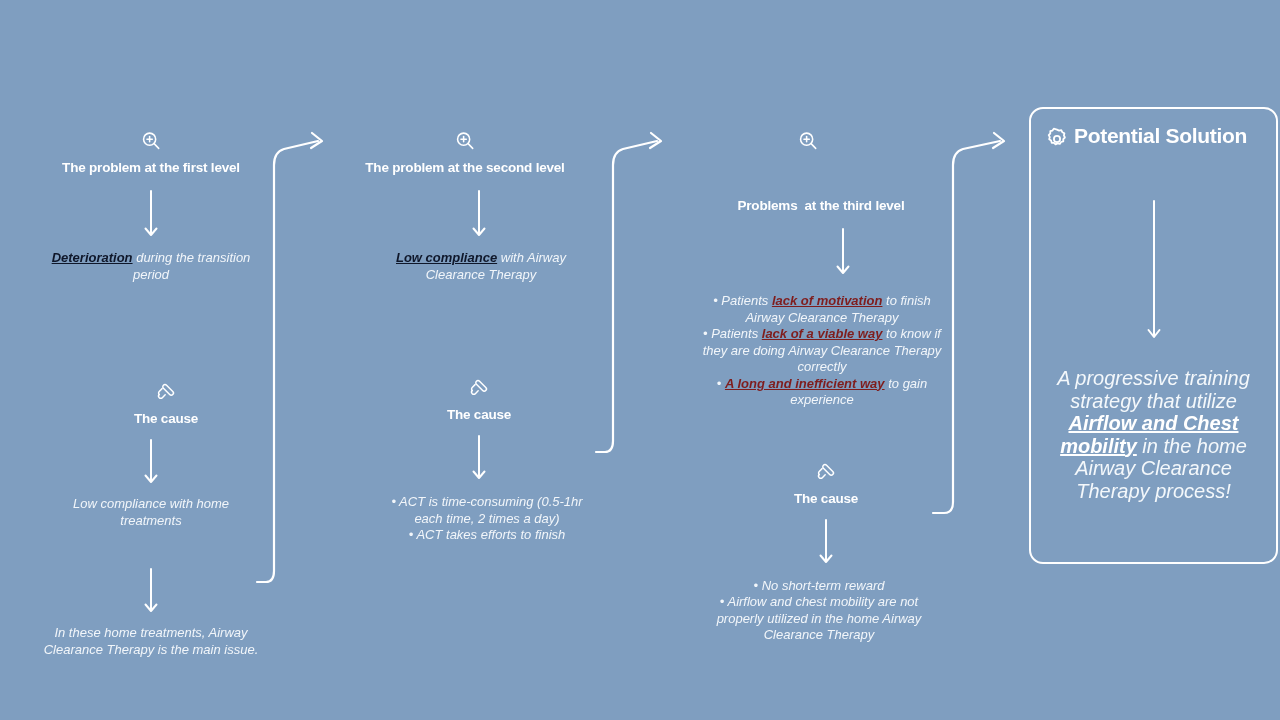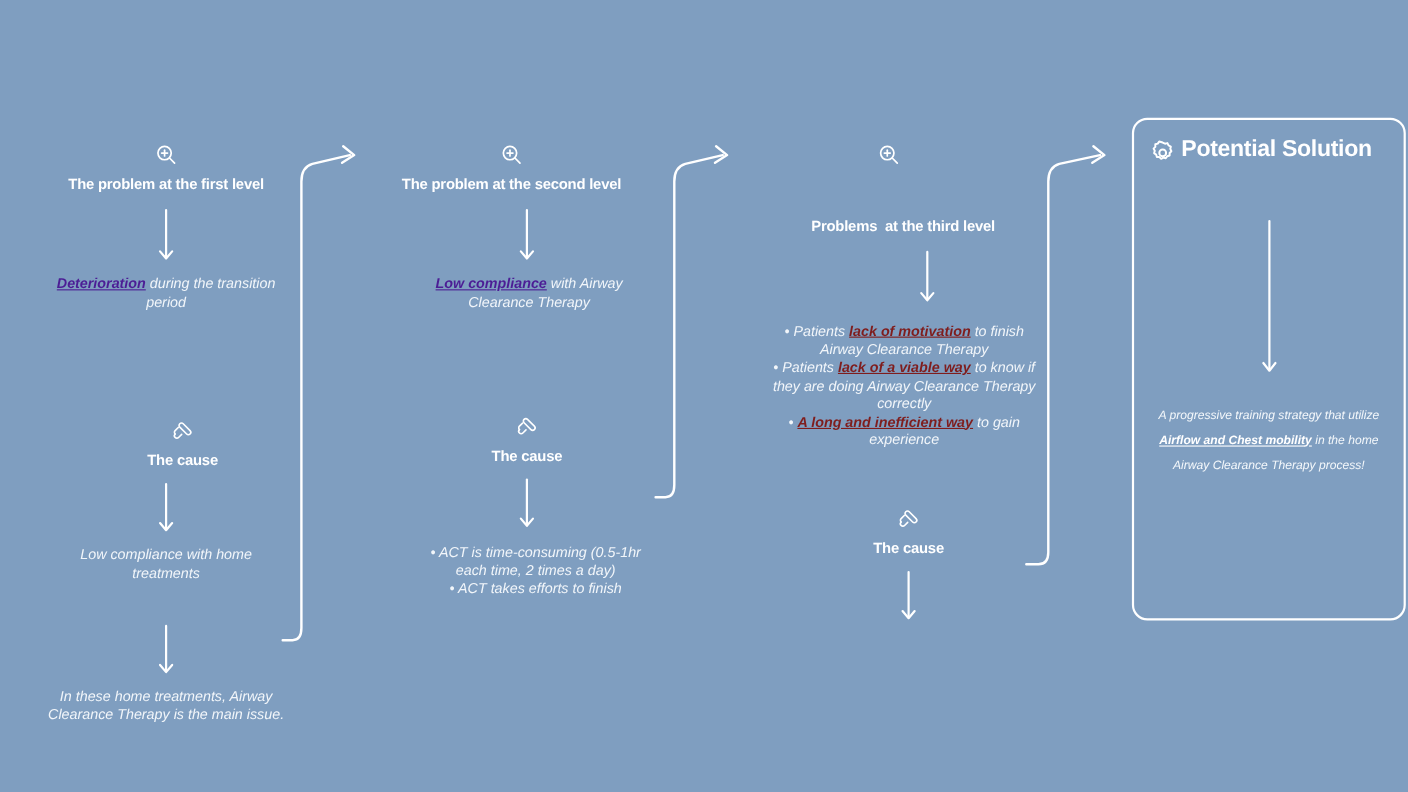--- a/index.html
+++ b/index.html
@@ -58,21 +58,21 @@
     font-size: 13px;
     font-style: italic;
     line-height: 16.5px;
     text-align: center;
     color: #f2f6fa;
   }
   .body-txt b, .body-txt .em {
     font-weight: bold;
     font-style: italic;
     text-decoration: underline;
-    color: #4c1d95;
+    color: #0f172a;
   }
   .bullets {
     font-size: 13px;
     font-style: italic;
     line-height: 16.5px;
     text-align: center;
     color: #f2f6fa;
   }
   .bullets .li { display: block; }
   .bullets .em {
@@ -114,21 +114,21 @@
     left: 0; top: 90px;
     width: 100%;
     display: flex;
     justify-content: center;
   }
   .card-body {
     position: absolute;
     left: 16px; right: 16px;
     top: 258px;
     text-align: center;
-    font-size: 11px;
+    font-size: 20px;
     font-style: italic;
     line-height: 22.5px;
     color: #f4f8fb;
   }
   .card-body .em {
     font-weight: bold;
     text-decoration: underline;
     color: #ffffff;
   }
 </style>
@@ -284,20 +284,24 @@
       <span class="lbl">The cause</span>
     </div>
 
     <div class="arrow-wrap" style="margin-top:12px; padding-left:36px;">
       <svg width="20" height="48" viewBox="0 0 20 48" fill="none" stroke="#fff" stroke-width="2" stroke-linecap="round" stroke-linejoin="round">
         <line x1="10" y1="2" x2="10" y2="43"></line>
           <path d="M4.5 37.5 L10 44 L15.5 37.5"></path>
       </svg>
     </div>
 
+    <div class="bullets" style="margin-top:12px; padding-left:30px; padding-right:8px;">
+      <span class="li">•  No short-term reward</span>
+      <span class="li">•  Airflow and chest mobility are not properly utilized in the home Airway Clearance Therapy</span>
+    </div>
   </div>
 
   <div class="card">
     <div class="card-head">
       <svg class="gear" viewBox="0 0 24 24" fill="none" stroke="#fff" stroke-width="1.8" stroke-linejoin="round">
         <path d="M12 2.6 l2.1 1.0 2.2 -0.5 1.0 2.1 2.1 1.0 -0.5 2.2 1.0 2.1 -1.6 1.6 0 2.3 -2.2 0.6 -1.3 1.9 -2.2 -0.6 -2.0 1.1 -1.6 -1.6 -2.3 0 -0.6 -2.2 -1.9 -1.3 0.6 -2.2 -1.1 -2.0 1.6 -1.6 0 -2.3 2.2 -0.6 1.3 -1.9 z"></path>
         <circle cx="12" cy="12" r="3.1"></circle>
       </svg>
       <div class="card-title">Potential Solution</div>
     </div>

